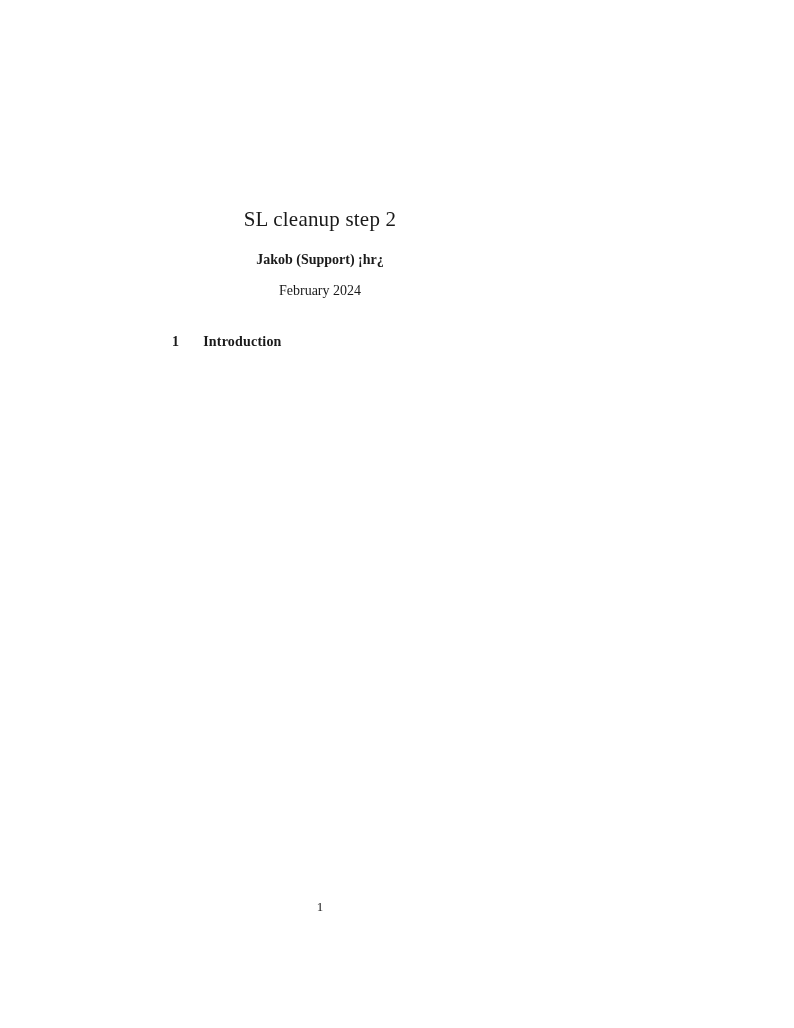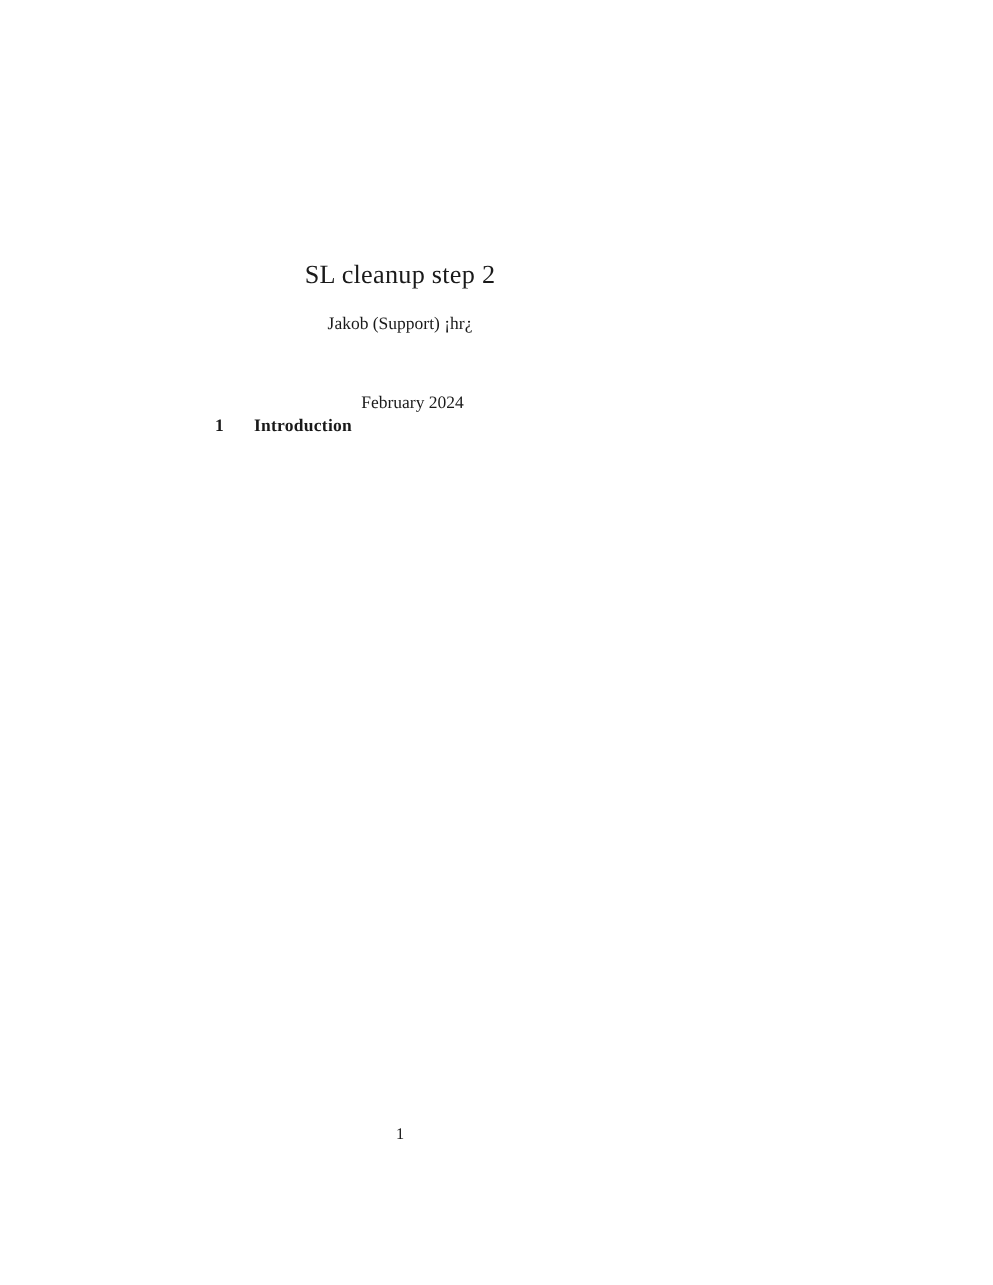--- a/index.html
+++ b/index.html
@@ -27,29 +27,29 @@
     letter-spacing: 0.2px;
     margin: 0;
   }
   .doc-author {
     position: absolute;
     top: 252px;
     left: 0;
     width: 100%;
     text-align: center;
     font-size: 14px;
+    font-weight: bold;
   }
   .doc-date {
     position: absolute;
     top: 283px;
-    left: 10px;
+    left: 0;
     width: 100%;
     text-align: center;
     font-size: 14px;
-    margin-top: 32px;
   }
   .section-heading {
     position: absolute;
     top: 334px;
     left: 172px;
     font-size: 14px;
     font-weight: bold;
     letter-spacing: 0.2px;
   }
   .section-number {

